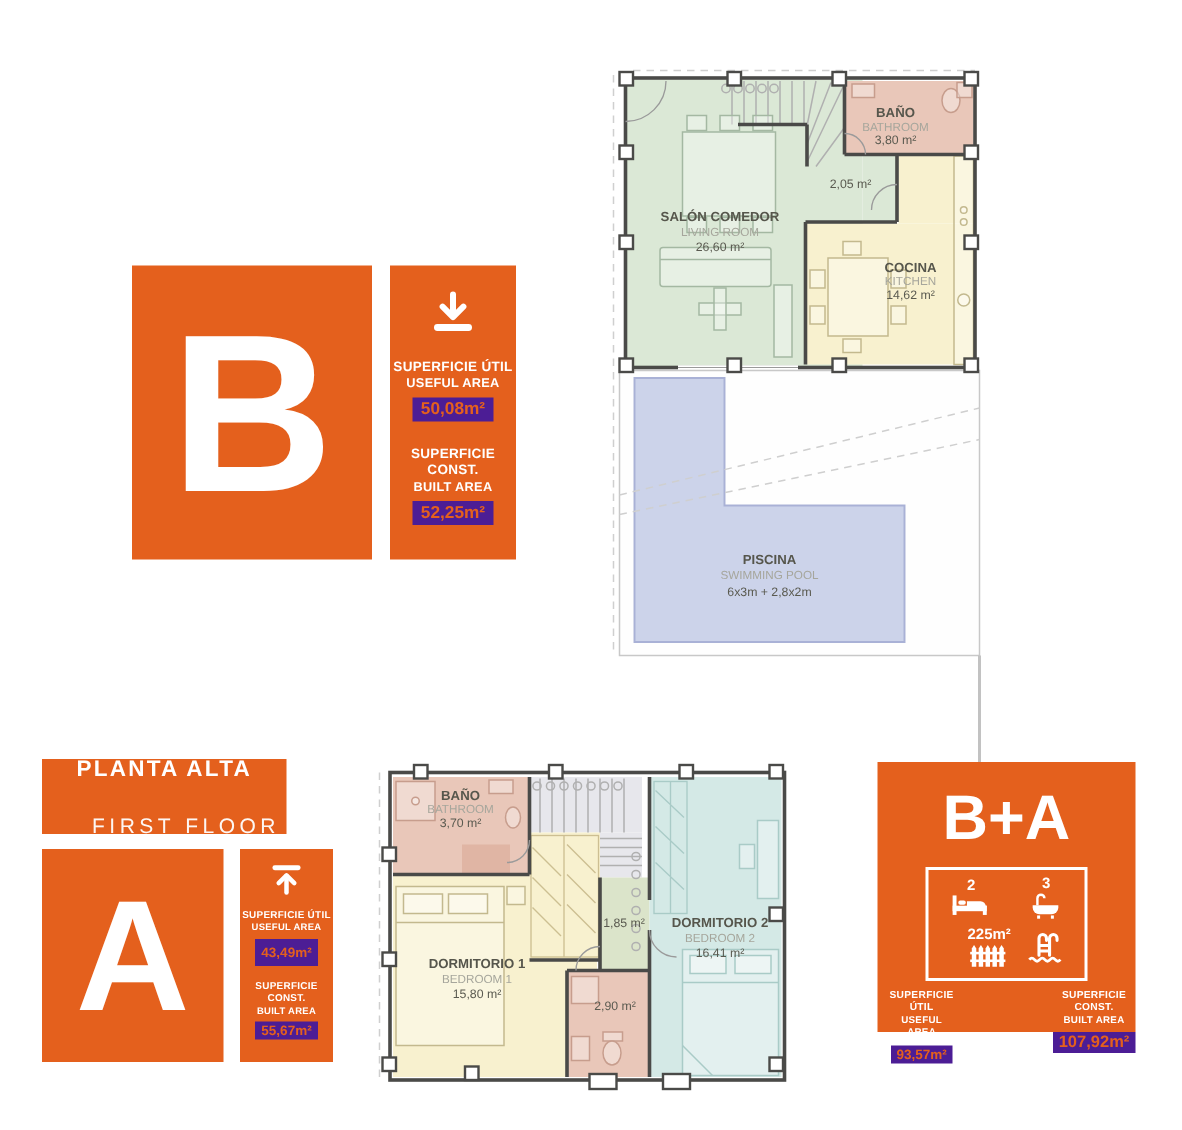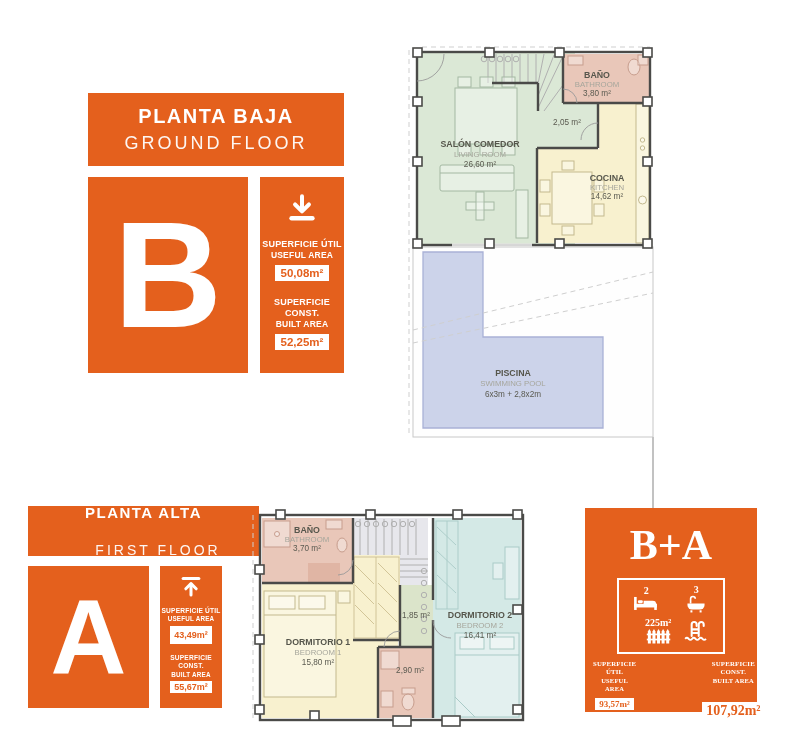--- a/index.html
+++ b/index.html
@@ -7,21 +7,21 @@
   .canvas{position:relative;width:788px;height:753px;background:#fff;overflow:hidden;
           font-family:"Liberation Sans",sans-serif;}
   .panel{position:absolute;background:var(--orange);color:#fff;box-sizing:border-box;}
   .hdr{display:flex;flex-direction:column;align-items:center;justify-content:center;gap:5px;}
   .hdr .t1{font-weight:bold;letter-spacing:1.5px;}
   .hdr .t2{font-weight:normal;letter-spacing:3px;opacity:.95;}
   .letterbox{display:flex;align-items:center;justify-content:center;}
   .letterbox .big{font-weight:bold;line-height:1;}
   .infocol{display:flex;flex-direction:column;align-items:center;text-align:center;}
   .lbl{font-weight:bold;line-height:1.25;letter-spacing:.2px;}
-  .vbox{background:#ffffff;color:var(--orange);font-weight:bold;display:inline-block;}
+  .vbox{background:#4c1d95;color:var(--orange);font-weight:bold;display:inline-block;}
   .icn{display:block;}
   
   svg text{font-family:"Liberation Sans",sans-serif;}
   .tn{font-size:8.8px;font-weight:bold;fill:var(--ink);}
   .te{font-size:7.8px;fill:var(--ink2);}
   .ta{font-size:8.2px;fill:#5a5a50;}
   .wall{stroke:var(--wall);stroke-width:2.4;fill:none;}
   .thin{stroke:#b0b0b0;stroke-width:1;fill:none;}
   .furn-g{stroke:#a4b8a2;stroke-width:1;fill:rgba(255,255,255,.35);}
   .furn-y{stroke:#c3b98e;stroke-width:1;fill:rgba(255,255,255,.35);}
@@ -30,24 +30,20 @@
   .col{fill:#fff;stroke:var(--wall);stroke-width:1.6;}
   .dash{stroke:#cfcfcf;stroke-width:1;fill:none;stroke-dasharray:5 4;}
   .arc{stroke:#9a9a9a;stroke-width:.9;fill:none;}
   .boundary-stub{position:absolute;left:652px;top:437px;width:2px;height:76px;background:#c2c2c2;}
 </style>
 </head>
 <body>
 
 <div class="canvas">
 
-  <div class="panel hdr" style="left:88px;top:93px;width:256px;height:73px;">
-    <div class="t1" style="font-size:20px;">PLANTA BAJA</div>
-    <div class="t2" style="font-size:18px;">GROUND FLOOR</div>
-  </div>
 
   <div class="panel letterbox" style="left:88px;top:177px;width:160px;height:196px;">
     <div class="big" style="font-size:150px;">B</div>
   </div>
 
   <div class="panel infocol" style="left:260px;top:177px;width:84px;height:196px;">
     <svg class="icn" style="margin-top:16px;" width="34" height="32" viewBox="0 0 24 24">
       <path d="M12 2.5 v10.5" stroke="#fff" stroke-width="3" stroke-linecap="round" fill="none"></path>
       <path d="M6.8 8.6 L12 13.8 L17.2 8.6" stroke="#fff" stroke-width="3" stroke-linecap="round" stroke-linejoin="round" fill="none"></path>
       <path d="M4.2 19 h15.6" stroke="#fff" stroke-width="3.4" stroke-linecap="round" fill="none"></path>
@@ -162,21 +158,21 @@
     <text class="tn" x="215" y="141" text-anchor="middle">COCINA</text>
     <text class="te" x="215" y="150" text-anchor="middle">KITCHEN</text>
     <text class="ta" x="215" y="159" text-anchor="middle">14,62 m²</text>
     <text class="tn" x="121" y="336" text-anchor="middle">PISCINA</text>
     <text class="te" x="121" y="346" text-anchor="middle">SWIMMING POOL</text>
     <text class="ta" x="121" y="357" text-anchor="middle">6x3m + 2,8x2m</text>
   </svg>
 
   <div class="boundary-stub"></div>
 
-  <div class="panel hdr" style="left:28px;top:506px;width:231px;height:50px;gap:21px;">
+  <div class="panel hdr" style="left:28px;top:506px;width:163px;height:50px;gap:21px;">
     <div class="t1" style="font-size:15px;">PLANTA ALTA</div>
     <div class="t2" style="font-size:14px;padding-left:29px;">FIRST FLOOR</div>
   </div>
 
   <div class="panel letterbox" style="left:28px;top:566px;width:121px;height:142px;">
     <div class="big" style="font-size:105px;">A</div>
   </div>
 
   <div class="panel infocol" style="left:160px;top:566px;width:62px;height:142px;">
     <svg class="icn" style="margin-top:8px;" width="26" height="24" viewBox="0 0 24 24">
@@ -293,21 +289,21 @@
     <text class="tn" x="68" y="140" text-anchor="middle">DORMITORIO 1</text>
     <text class="te" x="68" y="150" text-anchor="middle">BEDROOM 1</text>
     <text class="ta" x="68" y="160" text-anchor="middle">15,80 m²</text>
     <text class="tn" x="230" y="113" text-anchor="middle">DORMITORIO 2</text>
     <text class="te" x="230" y="123" text-anchor="middle">BEDROOM 2</text>
     <text class="ta" x="230" y="133" text-anchor="middle">16,41 m²</text>
     <text class="ta" x="166" y="113" text-anchor="middle">1,85 m²</text>
     <text class="ta" x="160" y="168" text-anchor="middle">2,90 m²</text>
   </svg>
 
-  <div class="panel" style="left:585px;top:508px;width:172px;height:204px;font-family:Liberation Serif, serif;">
+  <div class="panel" style="left:585px;top:508px;width:172px;height:180px;">
     <div style="text-align:center;font-size:42px;font-weight:bold;margin-top:16px;line-height:1;">B+A</div>
 
     <div style="position:absolute;left:32px;top:70px;width:108px;height:76px;border:2px solid #fff;box-sizing:border-box;display:grid;grid-template-columns:1fr 1fr;grid-template-rows:1fr 1fr;align-items:center;justify-items:center;padding:4px 2px;">
       <div style="text-align:center;">
         <div style="font-size:10px;font-weight:bold;">2</div>
         <svg width="26" height="16" viewBox="0 0 24 14" fill="#fff">
           <rect x="1" y="0.5" width="2.4" height="12"></rect>
           <rect x="1" y="6.8" width="21" height="3.4"></rect>
           <rect x="19.6" y="6.8" width="2.4" height="5.7"></rect>
           <rect x="4.5" y="3.6" width="4.6" height="2.6" rx="1.2"></rect>
@@ -353,18 +349,18 @@
       </div>
       <svg style="margin-top:7px;" width="32" height="30" viewBox="0 0 24 22">
         <path d="M3.5 11 L12 3.5 L20.5 11" stroke="#fff" stroke-width="2.2" fill="none" stroke-linecap="round" stroke-linejoin="round"></path>
         <path d="M16.8 6.6 V4.2 h2.4 v4.5" fill="#fff"></path>
         <path d="M5.8 10 V19 h12.4 V10" stroke="#fff" stroke-width="2.2" fill="none" stroke-linejoin="round"></path>
         <rect x="10.2" y="13.5" width="3.6" height="5.5" fill="#fff"></rect>
       </svg>
       <div style="width:66px;">
         <div class="lbl" style="font-size:6.8px;">SUPERFICIE CONST.</div>
         <div class="lbl" style="font-size:6.5px;">BUILT AREA</div>
-        <div class="vbox" style="font-size:14px;padding:1px 4px;margin-top:17px;">107,92m²</div>
+        <div class="vbox" style="font-size:11px;padding:1px 4px;margin-top:3px;">107,92m²</div>
       </div>
     </div>
   </div>
 
 </div>
 
 </body></html>

